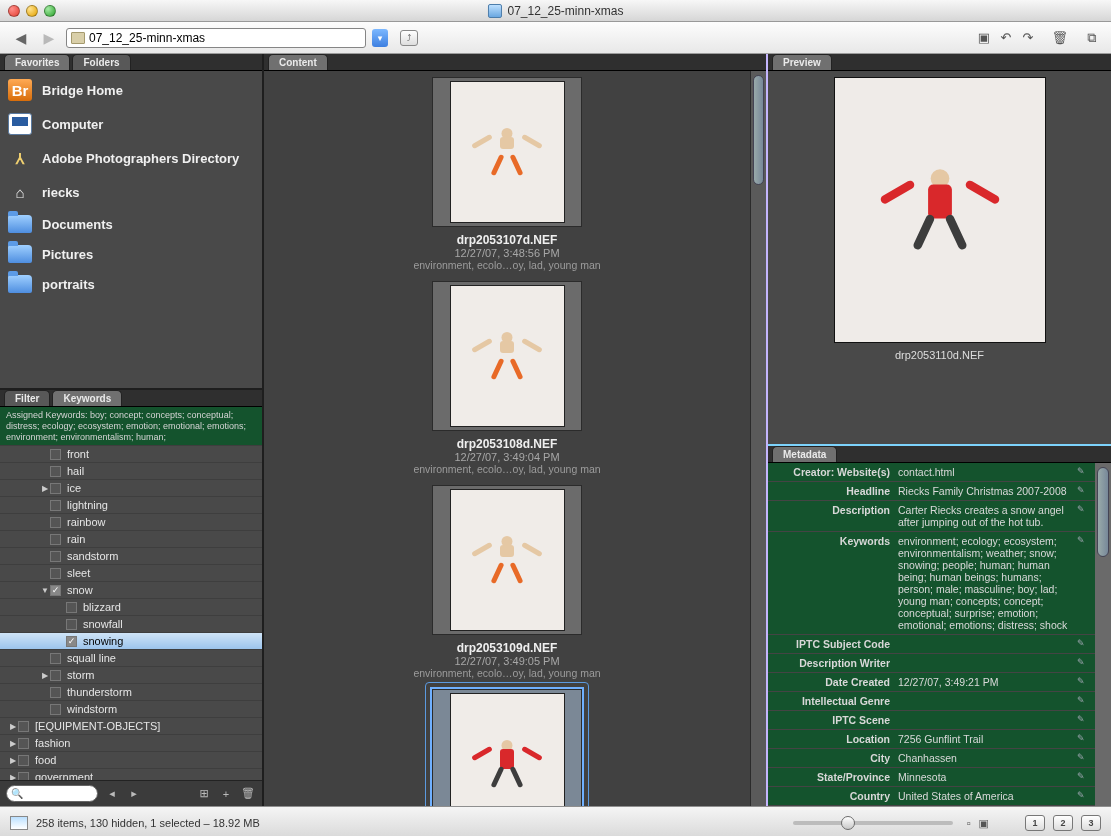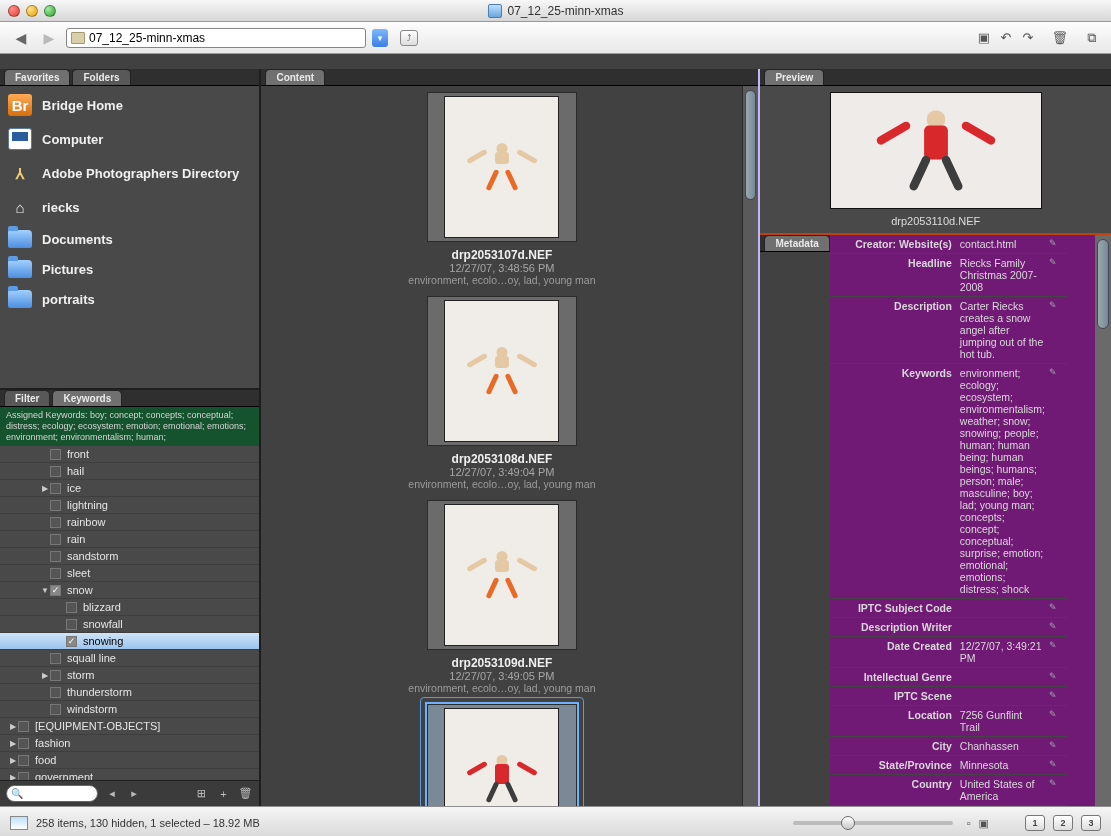--- a/index.html
+++ b/index.html
@@ -22,21 +22,21 @@
 .path-folder-icon { width:14px; height: 12px; background:#d9cfa9; border:1px solid #a59a6e; border-radius:1px; margin-right:4px;}
 .path-text { flex:1; font-size:12px; color:#000; }
 .path-dropdown { width:16px; height:18px; background:linear-gradient(#7cb8ff,#3d7fe0); border-radius:3px; display:flex; align-items:center; justify-content:center; color:#fff; font-size:9px;}
 .path-up { width:18px; height:16px; margin-left:6px; border:1px solid #888; border-radius:3px; background:linear-gradient(#fff,#ddd); display:flex; align-items:center; justify-content:center; font-size:9px; color:#555;}
 .toolbar-spacer { flex:1; }
 .toolbar-group { display:flex; gap:4px; align-items:center; }
 .tool-btn { width:18px; height:16px; display:flex; align-items:center; justify-content:center; color:#555; font-size:13px;}
 
 
 .main { display:flex; height: 752px; background:#414141; }
-.col { display:flex; flex-direction:column;margin-top:15px; }
+.col { display:flex; flex-direction:column; }
 .col-left { width: 264px; border-right: 2px solid #1e1e1e;}
 .col-mid  { width: 504px; border-right: 2px solid #c4b5fd;}
 .col-right{ flex:1; }
 
 
 .panel-tabs { display:flex; background:#2f2f2f; height:17px; align-items:flex-end; padding-left:4px; gap:2px; border-bottom: 1px solid #000;}
 .panel-tab { background:#585858; color:#eaeaea; font-size:10px; font-weight:bold; padding: 2px 10px; border-radius: 5px 5px 0 0; border:1px solid #222; border-bottom:none; cursor:pointer;}
 .panel-tab.active { background:#707070; }
 .panel-body { background:#494949; flex:1; overflow:auto; }
 
@@ -96,22 +96,22 @@
 .cap-name { color:#efefef; font-size:12px; font-weight:bold;}
 .cap-date { color:#a7a7a7; font-size:11px;}
 .cap-kw   { color:#9c9c9c; font-size:10.5px; white-space:nowrap; max-width:210px; overflow:hidden; text-overflow:ellipsis;}
 
 
 .preview { padding: 6px; display:flex; flex-direction:column; align-items:center; height: 318px;}
 .preview-img { width: 212px; height: 266px; background:#efebe8; border:1px solid #111; display:flex; align-items:center; justify-content:center; overflow:hidden; position:relative;}
 .preview-cap { color:#ddd; font-size:11px; margin-top:6px;}
 
 
-.metadata-wrap { border-top: 2px solid #c2410c; flex:1; display:flex; flex-direction:row;justify-content:flex-end;}
-.metadata { flex:1; overflow-y:auto; background:#701a75; font-size:11px; position:relative;gap:28px;}
+.metadata-wrap { border-top: 2px solid #7dd3fc; flex:1; display:flex; flex-direction:column;justify-content:flex-end;}
+.metadata { flex:1; overflow-y:auto; background:#14532d; font-size:11px; position:relative;}
 .metadata-sb { width:16px; background:#6a6a6a;}
 .meta-scroll { display:flex;}
 .meta-table { flex:1;}
 .meta-row { display:flex; border-bottom:1px solid #444; padding: 3px 4px 3px 0; }
 .meta-label { width: 130px; text-align:right; padding-right:8px; color:#d8d8d8; font-weight:bold; font-size:10.5px;}
 .meta-value { flex:1; color:#d9d9d9; font-size:10.5px; padding-right:4px;}
 .meta-pencil { width:14px; color:#9fa6b2; font-size:9px;}
 
 
 .status-bar { height: 26px; background:linear-gradient(#f5f5f5,#d8d8d8); border-top:1px solid #8f8f8f; display:flex; align-items:center; padding:16px 10px; gap:8px; font-size:11px; color:#333;}

